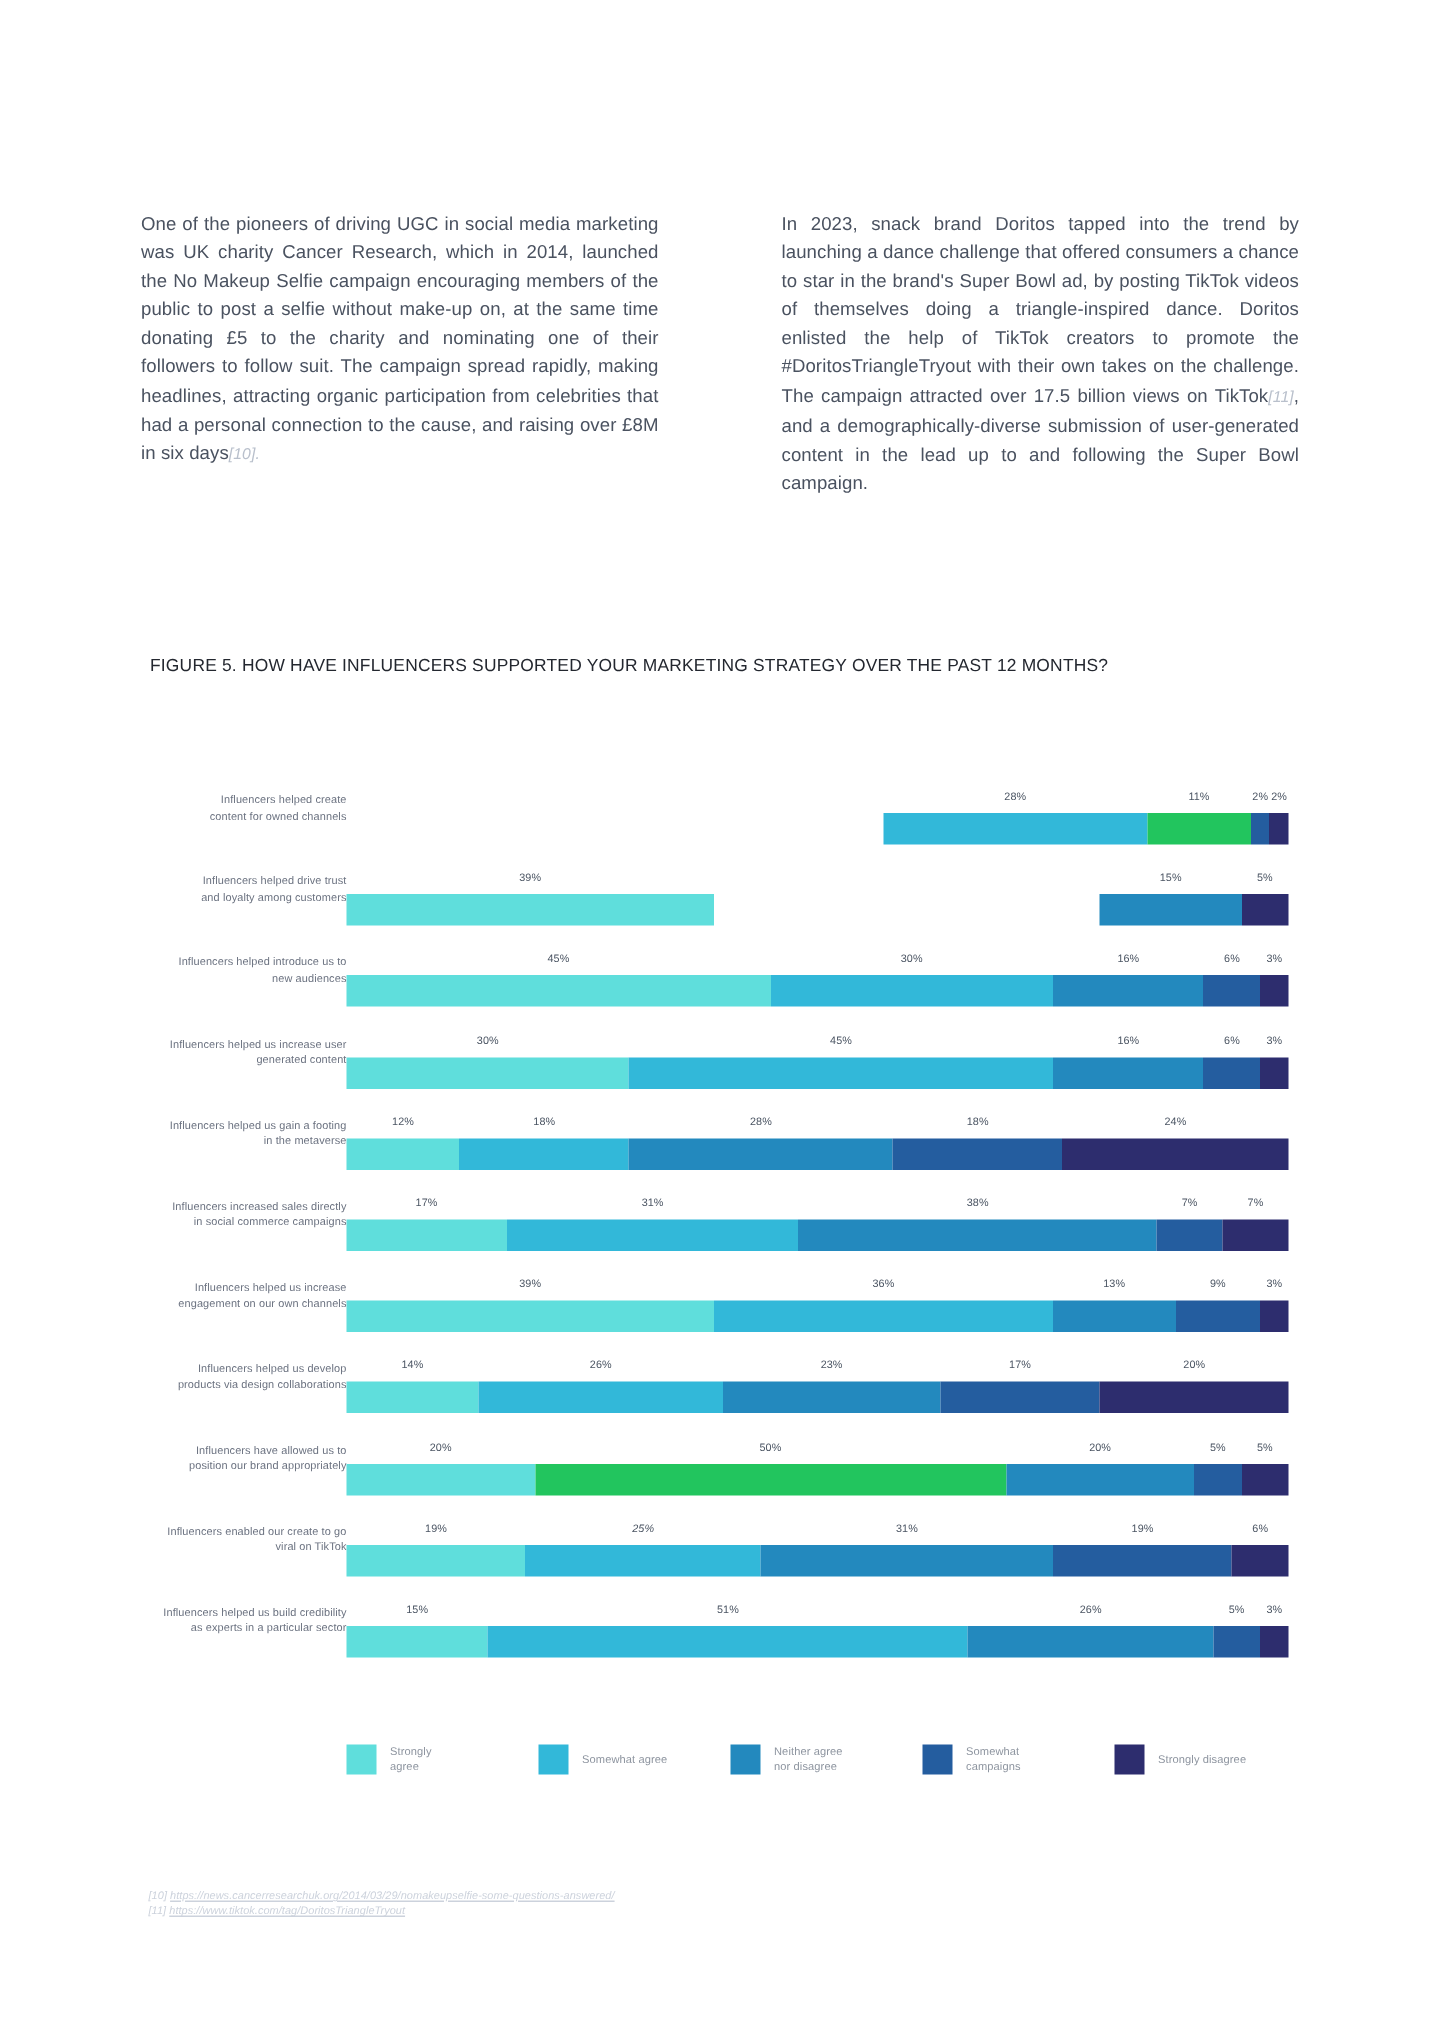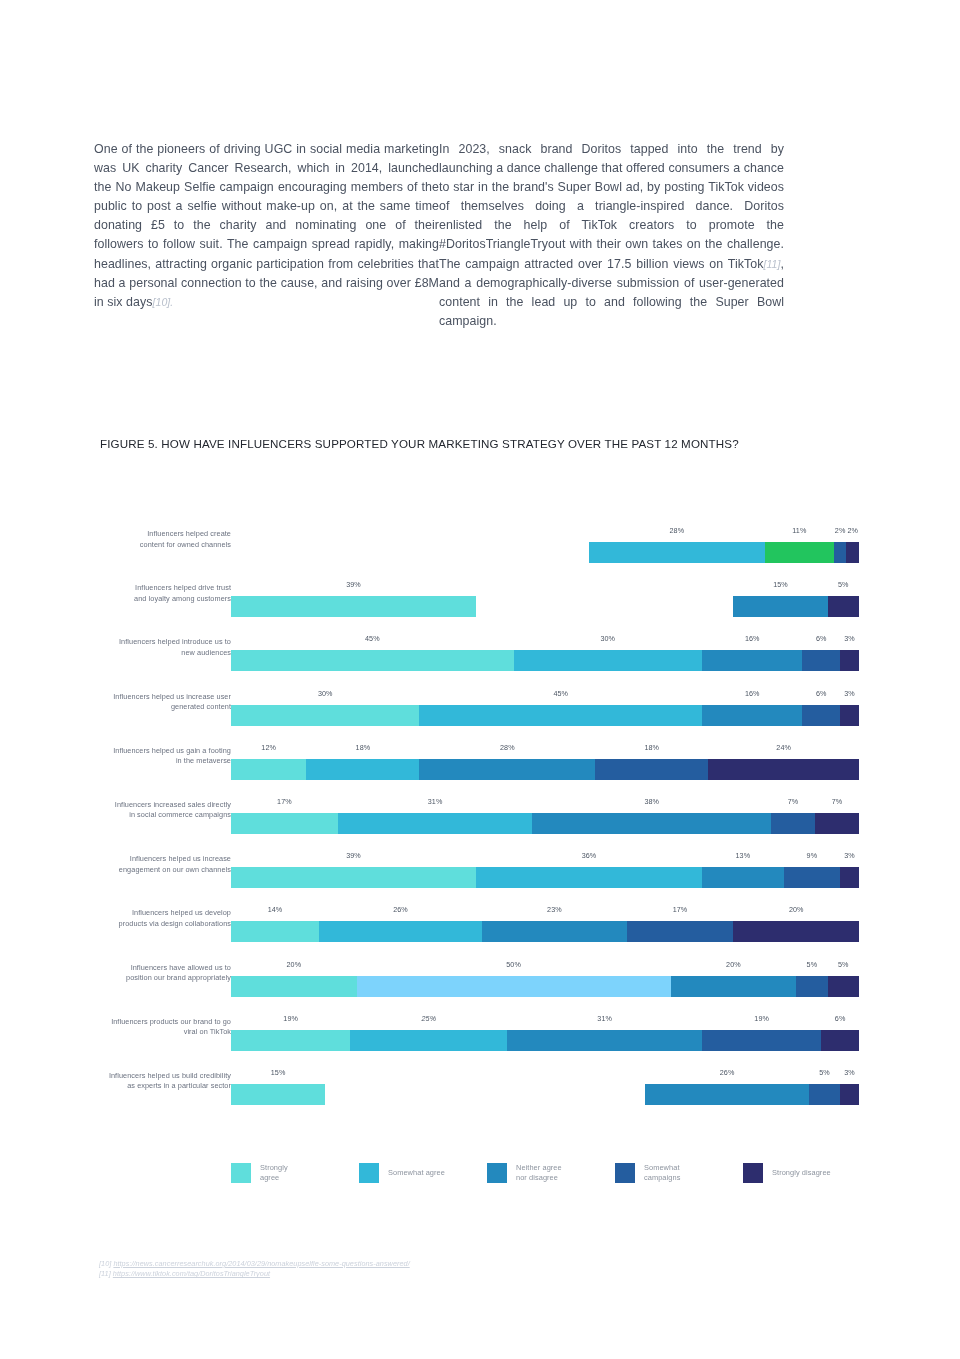--- a/index.html
+++ b/index.html
@@ -12,20 +12,21 @@
     overflow: hidden;
     position: relative;
   }
 
   
   .columns {
     position: absolute;
     left: 94px; top: 140px;
     width: 772px;
     display: flex;
+    justify-content: space-between;
   }
   .col { width: 345px; }
   .col p {
     margin: 0;
     font-size: 12.4px;
     line-height: 19.1px;
     text-align: justify;
     color: #4a5260;
     letter-spacing: .005em;
   }
@@ -323,37 +324,37 @@
     </div>
     <div class="row">
       <div class="row-label">
         <div>Influencers have allowed us to</div>
         <div>position our brand appropriately</div>
       </div>
       <div class="bar-area">
         <div class="seg" style="left: 0%; width: 20%; background: rgb(95, 222, 220);">
           <span class="seg-val">20%</span>
         </div>
-        <div class="seg" style="left: 20%; width: 50%; background: #7dd3fc;">
+        <div class="seg" style="left: 20%; width: 50%; background: #22c55e;">
           <span class="seg-val">50%</span>
         </div>
         <div class="seg" style="left: 70%; width: 20%; background: rgb(35, 137, 190);">
           <span class="seg-val">20%</span>
         </div>
         <div class="seg" style="left: 90%; width: 5%; background: rgb(36, 93, 159);">
           <span class="seg-val">5%</span>
         </div>
         <div class="seg" style="left: 95%; width: 5%; background: rgb(45, 45, 110);">
           <span class="seg-val">5%</span>
         </div>
       </div>
     </div>
     <div class="row">
       <div class="row-label">
-        <div>Influencers products our brand to go</div>
+        <div>Influencers enabled our create to go</div>
         <div>viral on TikTok</div>
       </div>
       <div class="bar-area">
         <div class="seg" style="left: 0%; width: 19%; background: rgb(95, 222, 220);">
           <span class="seg-val">19%</span>
         </div>
         <div class="seg" style="left: 19%; width: 25%; background: rgb(50, 184, 217); font-style: italic;">
           <span class="seg-val">25%</span>
         </div>
         <div class="seg" style="left: 44%; width: 31%; background: rgb(35, 137, 190);">
@@ -368,20 +369,23 @@
       </div>
     </div>
     <div class="row">
       <div class="row-label">
         <div>Influencers helped us build credibility</div>
         <div>as experts in a particular sector</div>
       </div>
       <div class="bar-area">
         <div class="seg" style="left: 0%; width: 15%; background: rgb(95, 222, 220);">
           <span class="seg-val">15%</span>
+        </div>
+        <div class="seg" style="left: 15%; width: 51%; background: rgb(50, 184, 217);">
+          <span class="seg-val">51%</span>
         </div>
         <div class="seg" style="left: 66%; width: 26%; background: rgb(35, 137, 190);">
           <span class="seg-val">26%</span>
         </div>
         <div class="seg" style="left: 92%; width: 5%; background: rgb(36, 93, 159);">
           <span class="seg-val">5%</span>
         </div>
         <div class="seg" style="left: 97%; width: 3%; background: rgb(45, 45, 110);">
           <span class="seg-val">3%</span>
         </div>

